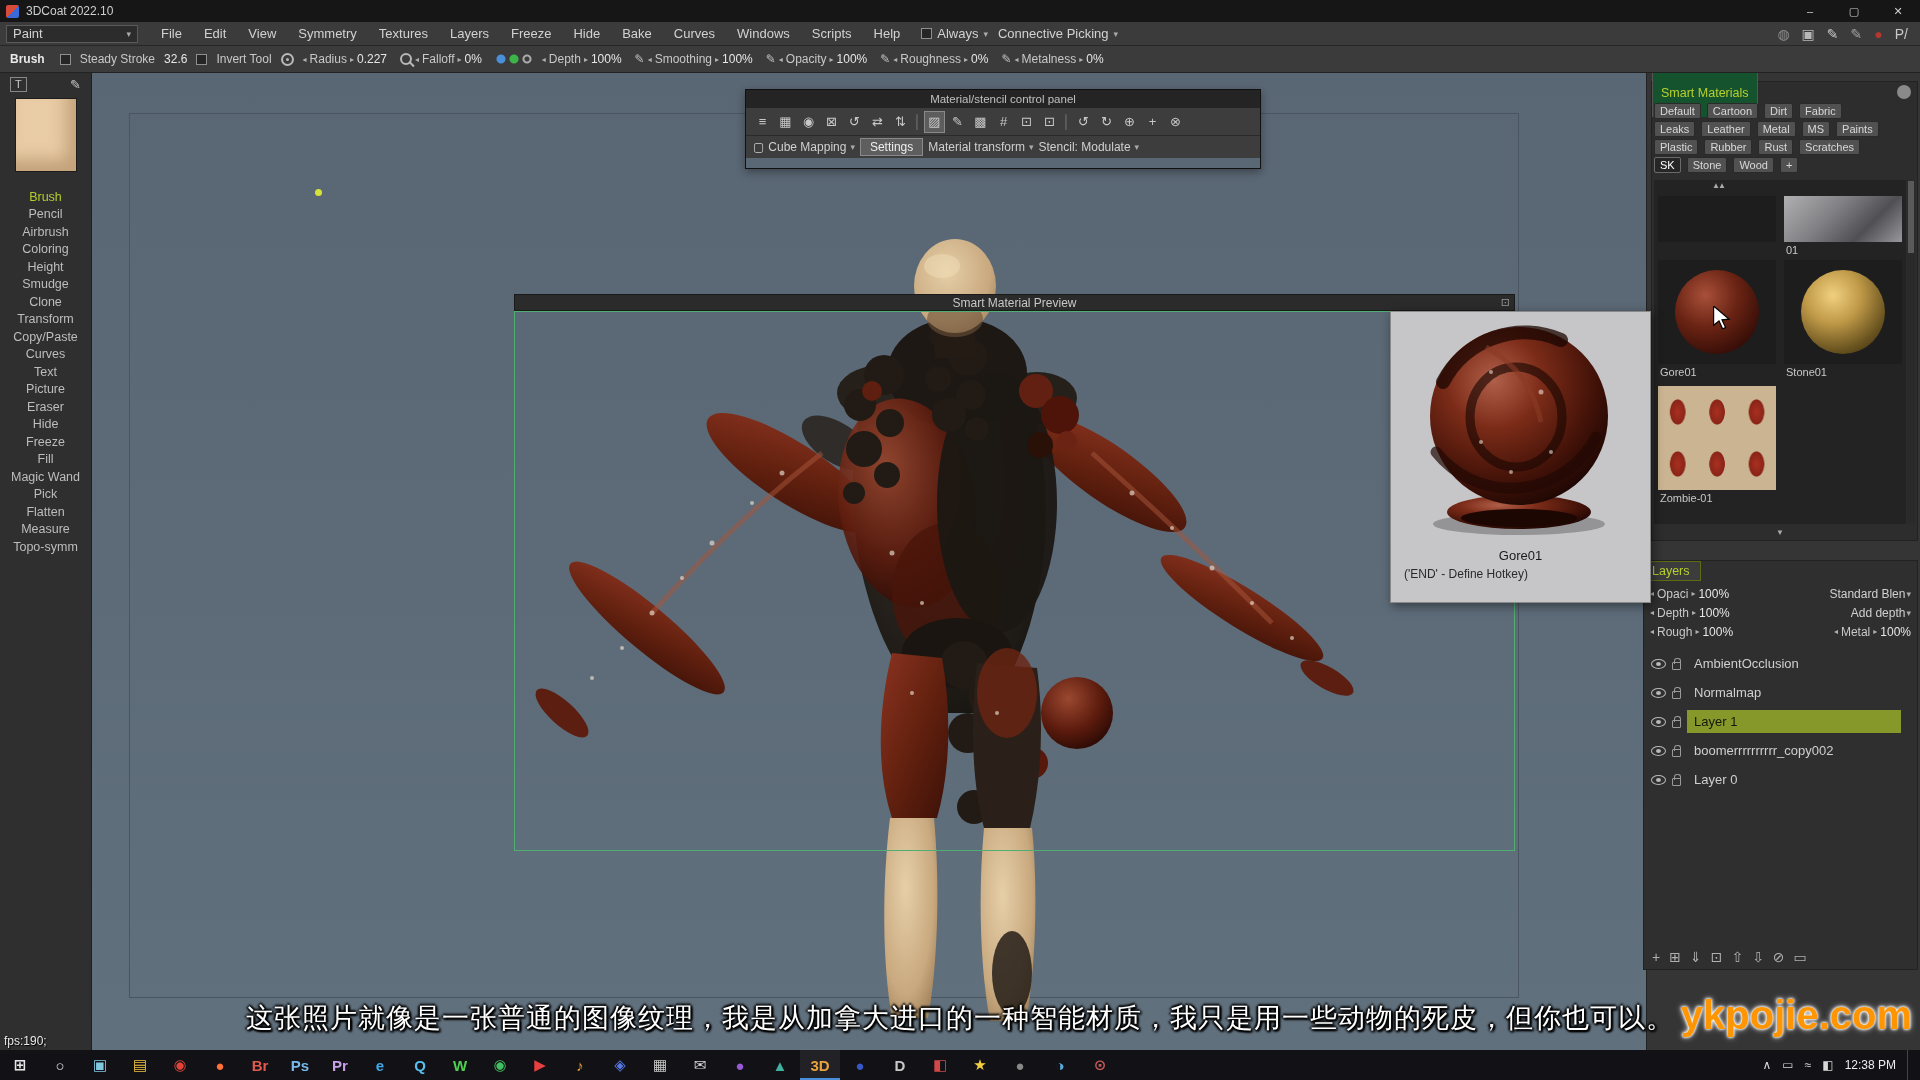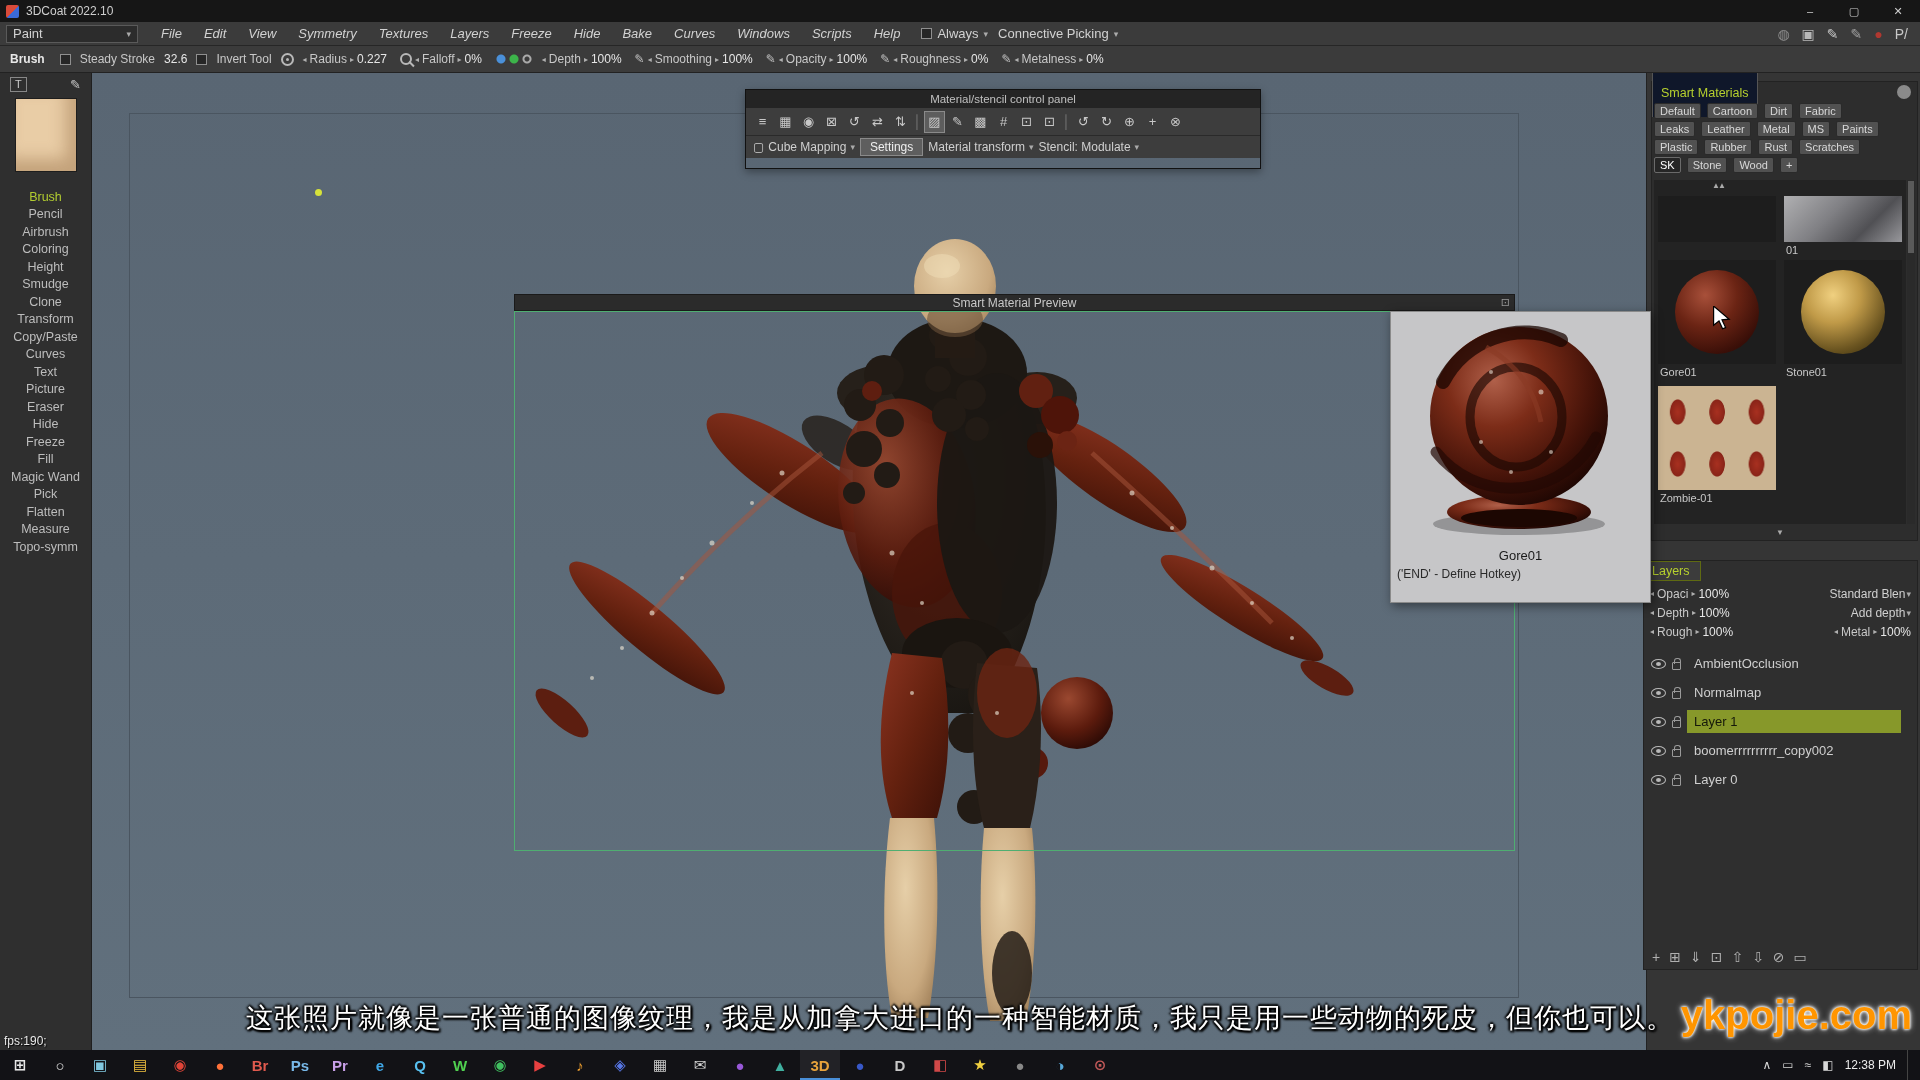--- a/index.html
+++ b/index.html
@@ -17,21 +17,21 @@
   .win-btn { width:44px; height:100%; display:flex; align-items:center; justify-content:center; font-size:11px; color:#cfcfcf; }
 
   
   .menubar { left:0; top:22px; width:1920px; height:24px; background:#3b3b3b;
              border-bottom:1px solid #262626; display:flex; align-items:center;
              font-size:13px; color:#d2d2d2; z-index:20; }
   .paint-combo { width:132px; height:18px; background:#2c2c2c; border:1px solid #5a5a5a;
                  display:flex; align-items:center; padding:0 6px; margin:0 12px 0 6px; }
   .paint-combo .caret { margin-left:auto; font-size:9px; color:#aaa; }
   .menu-items { display:flex; }
-  .menu-item { padding:0 11px; cursor:default;font-style:italic; }
+  .menu-item { padding:0 11px; cursor:default; }
   .checkbox { width:11px; height:11px; border:1px solid #8f8f8f; background:#262626; display:inline-block; }
   .mb-group { display:flex; align-items:center; gap:5px; margin-left:10px; }
   .caret { font-size:9px; color:#aaa; }
   .mb-right { margin-left:auto; display:flex; align-items:center; gap:12px; padding-right:12px; font-size:14px; }
 
   
   .toolbar { left:0; top:46px; width:1920px; height:27px; background:#3b3b3b;
              border-bottom:1px solid #222; display:flex; align-items:center;
              gap:9px; padding-left:10px; font-size:12px; z-index:20; }
   .tb-tool { font-weight:bold; color:#e8e8e8; margin-right:6px; }
@@ -82,27 +82,27 @@
   .mp-i.mp-sep { width:9px; color:#777; }
   .mp-row { height:23px; background:#3d3d3d; border-top:1px solid #2a2a2a; display:flex; align-items:center;
             font-size:12px; gap:5px; padding:0 7px; color:#d0d0d0; }
   .mp-seg { display:flex; align-items:center; gap:4px; }
   .mp-settings { background:#5e5e5e; border:1px solid #8a8a8a; padding:1px 9px; color:#eee; }
 
   
   .popup { left:1390px; top:311px; width:261px; height:292px; background:#c6c6c8;
            border:1px solid #8a8a8a; box-shadow:2px 3px 10px rgba(0,0,0,.45); z-index:7; }
   .popup-name { text-align:center; color:#1a1a1a; font-size:13px; height:18px; }
-  .popup-hint { color:#2a2a2a; font-size:12px; padding:1px 6px; }
+  .popup-hint { color:#2a2a2a; font-size:12px; padding:1px 6px;margin-left:7px; }
 
   
   .dock { left:1646px; top:73px; width:274px; height:977px; background:#353535; border-left:1px solid #222; z-index:5; }
   .sm-panel { position:absolute; left:4px; top:8px; right:2px; height:460px; background:#2d2d2d; border:1px solid #222; }
   .sm-head { height:20px; display:flex; align-items:center; }
-  .sm-title { color:#b6d02e; font-size:12.5px; padding:17px 8px; background:#0f172a; border:1px solid #555; border-bottom:none; }
+  .sm-title { color:#b6d02e; font-size:12.5px; padding:17px 8px; background:#14532d; border:1px solid #555; border-bottom:none; }
   .sm-head-ico { margin-left:auto; margin-right:6px; width:14px; height:14px; border-radius:50%; background:#8a8a8a; }
   .tab-row { display:flex; gap:6px; padding:1px 2px; }
   .sm-tab { background:#515151; border:1px solid #2a2a2a; border-radius:2px; font-size:11px; padding:1px 5px; color:#d8d8d8; }
   .sm-tab.sm-active { background:#262626; border-color:#6a6a6a; color:#fff; }
   .thumb-area { position:absolute; top:98px; bottom:16px; left:2px; right:11px; background:#232323;
                 display:flex; flex-wrap:wrap; align-content:flex-start; padding-top:14px; }
   .scroll-up { position:absolute; top:99px; left:60px; font-size:8px; color:#aaa; z-index:2; letter-spacing:-2px; }
   .thumb-cell { width:50%; height:126px; padding:2px 4px; }
   .thumb-img { height:104px; background:#1d1d1d; overflow:hidden; display:flex; align-items:center; justify-content:center; }
   .thumb-cell.h-half { height:64px; }

